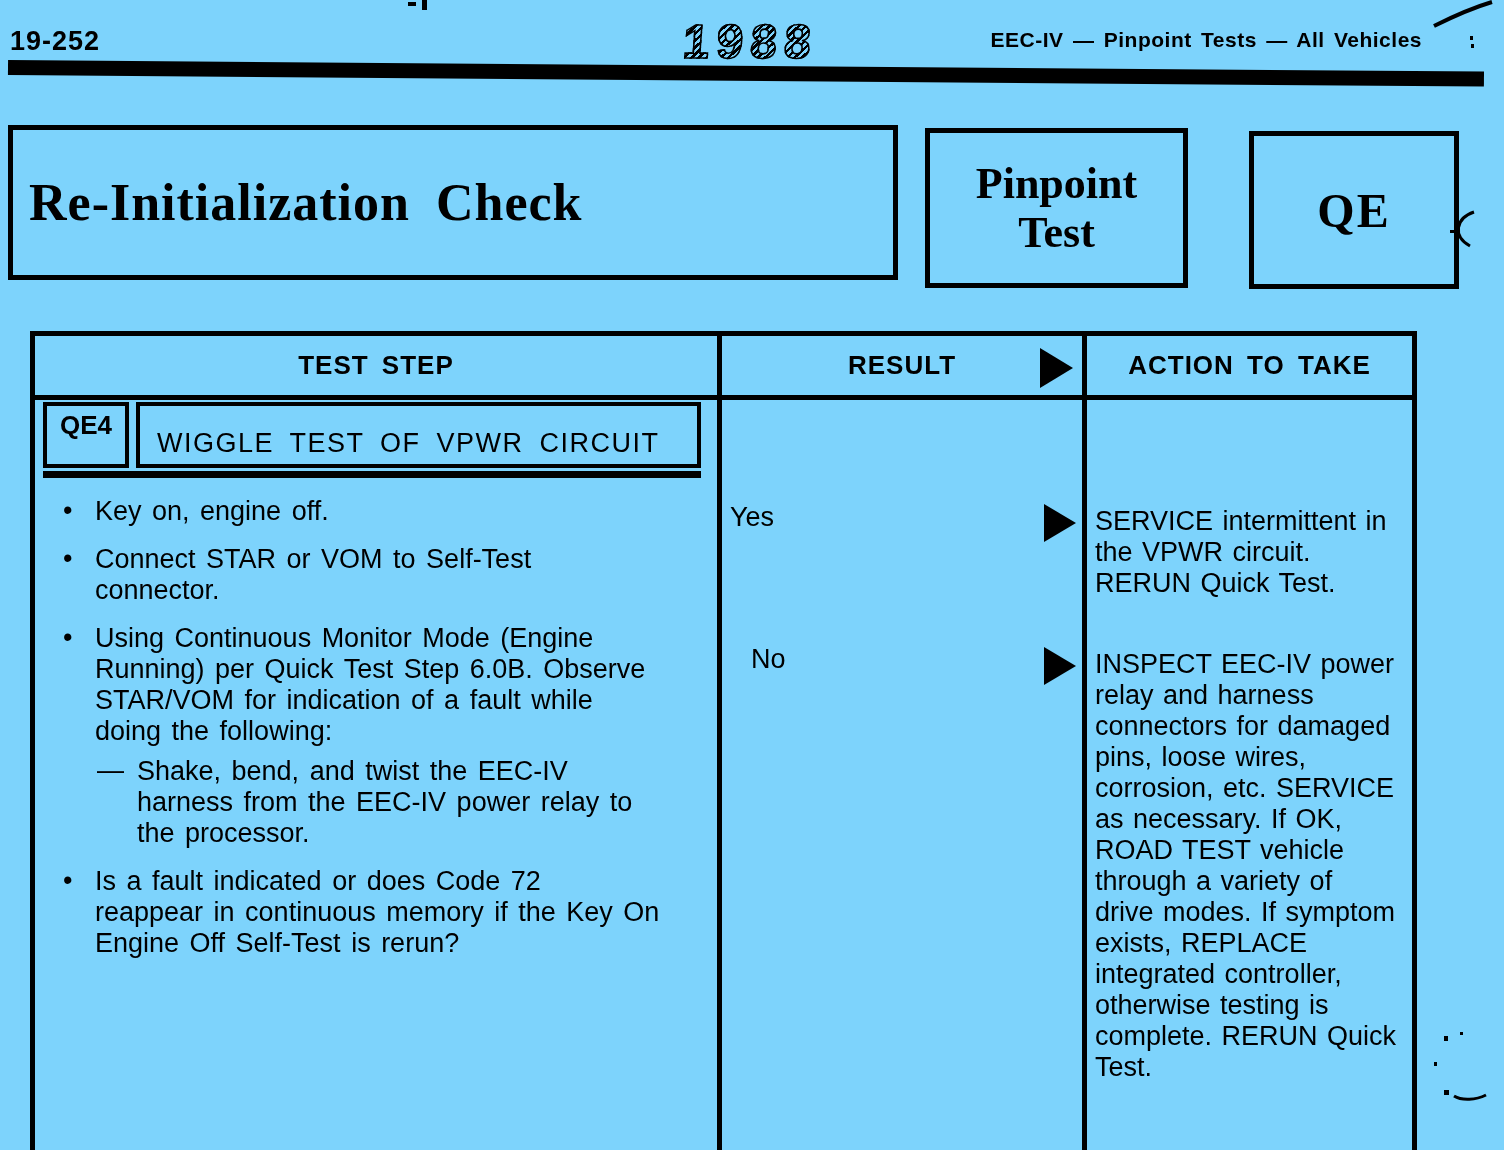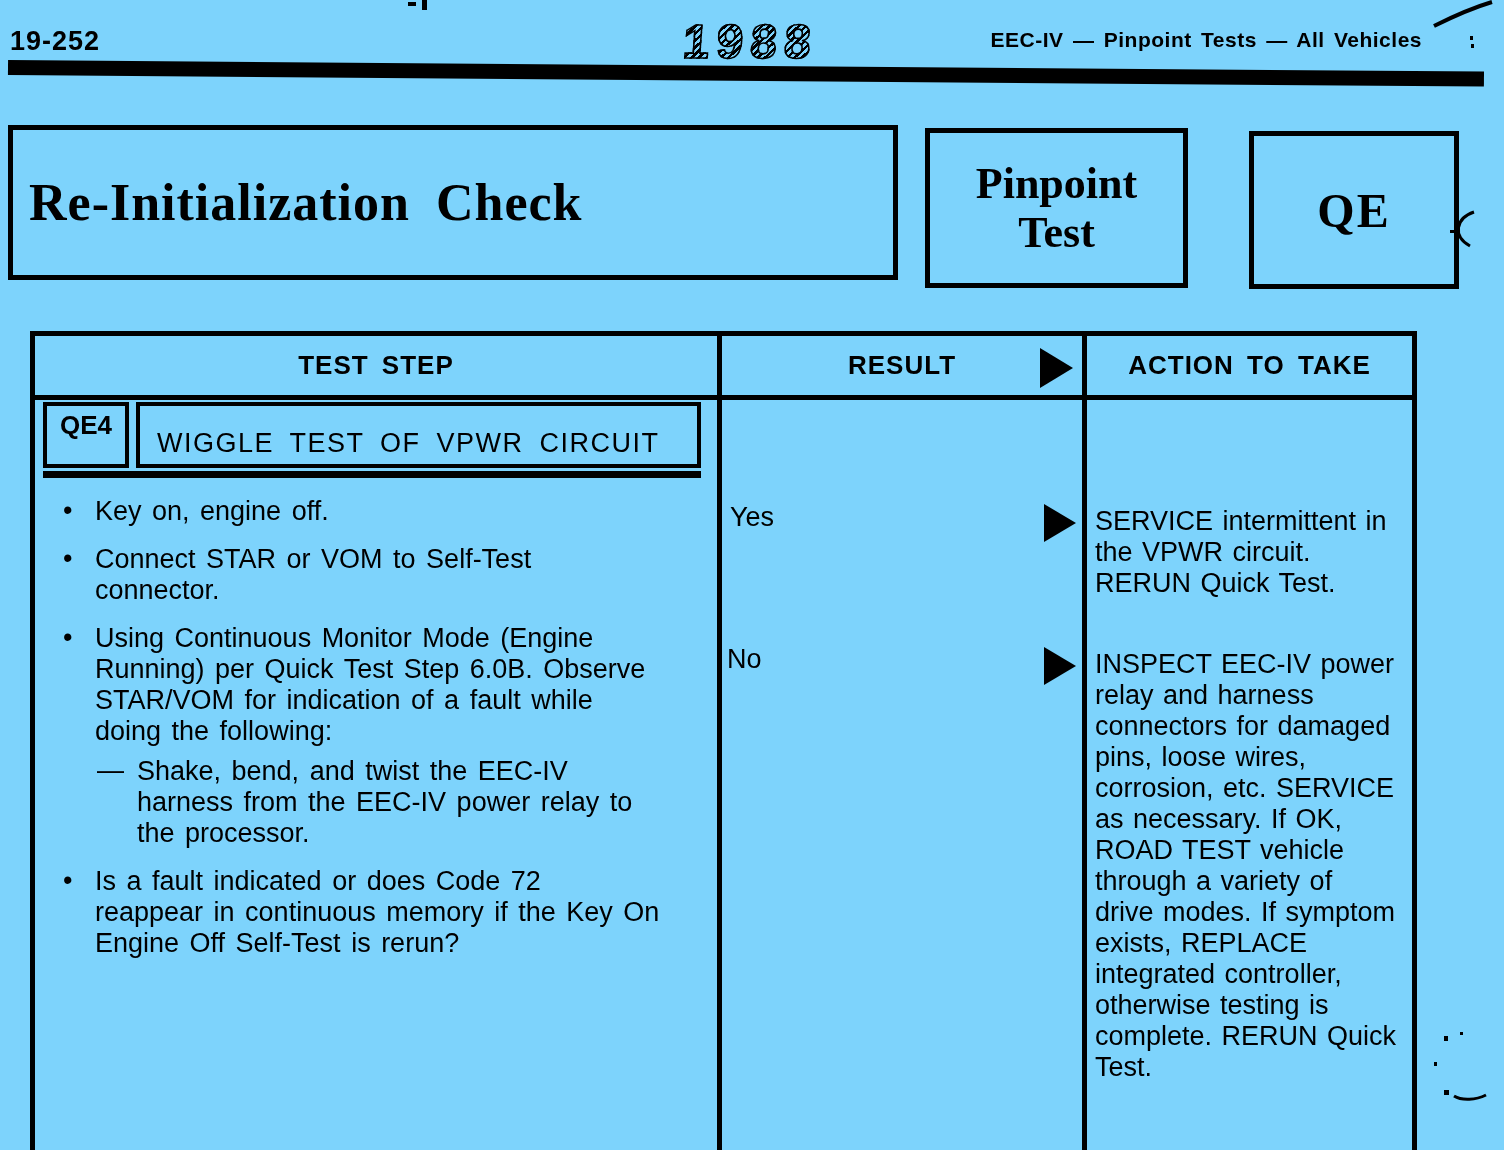--- a/index.html
+++ b/index.html
@@ -111,21 +111,21 @@
     white-space:pre-line;
   }
   .steps li::before { content:"\2022"; position:absolute; left:2px; top:-1px; font-size:27px; }
   .steps li.dash { padding-left:76px; margin-top:-8px; }
   .steps li.dash::before { content:"\2014"; left:36px; }
 
   .result-label {
     position:absolute; font-size:27px; line-height:31px; word-spacing:3px;
   }
   .yes-label { left:695px; top:166px; }
-  .no-label  { left:692px; top:308px; }
+  .no-label  { left:716px; top:308px; }
   .yes-arrow { position:absolute; left:1009px; top:168px; }
   .no-arrow  { position:absolute; left:1009px; top:311px; }
   .row-arrow .arrow-right, .yes-arrow, .no-arrow { }
   .yes-arrow .arrow-right, .no-arrow .arrow-right {
     border-top-width:19px; border-bottom-width:19px; border-left-width:32px;
   }
   .action-text {
     position:absolute; left:1060px; width:345px;
     font-size:27px; line-height:31px; word-spacing:2px;
     white-space:pre-line;

